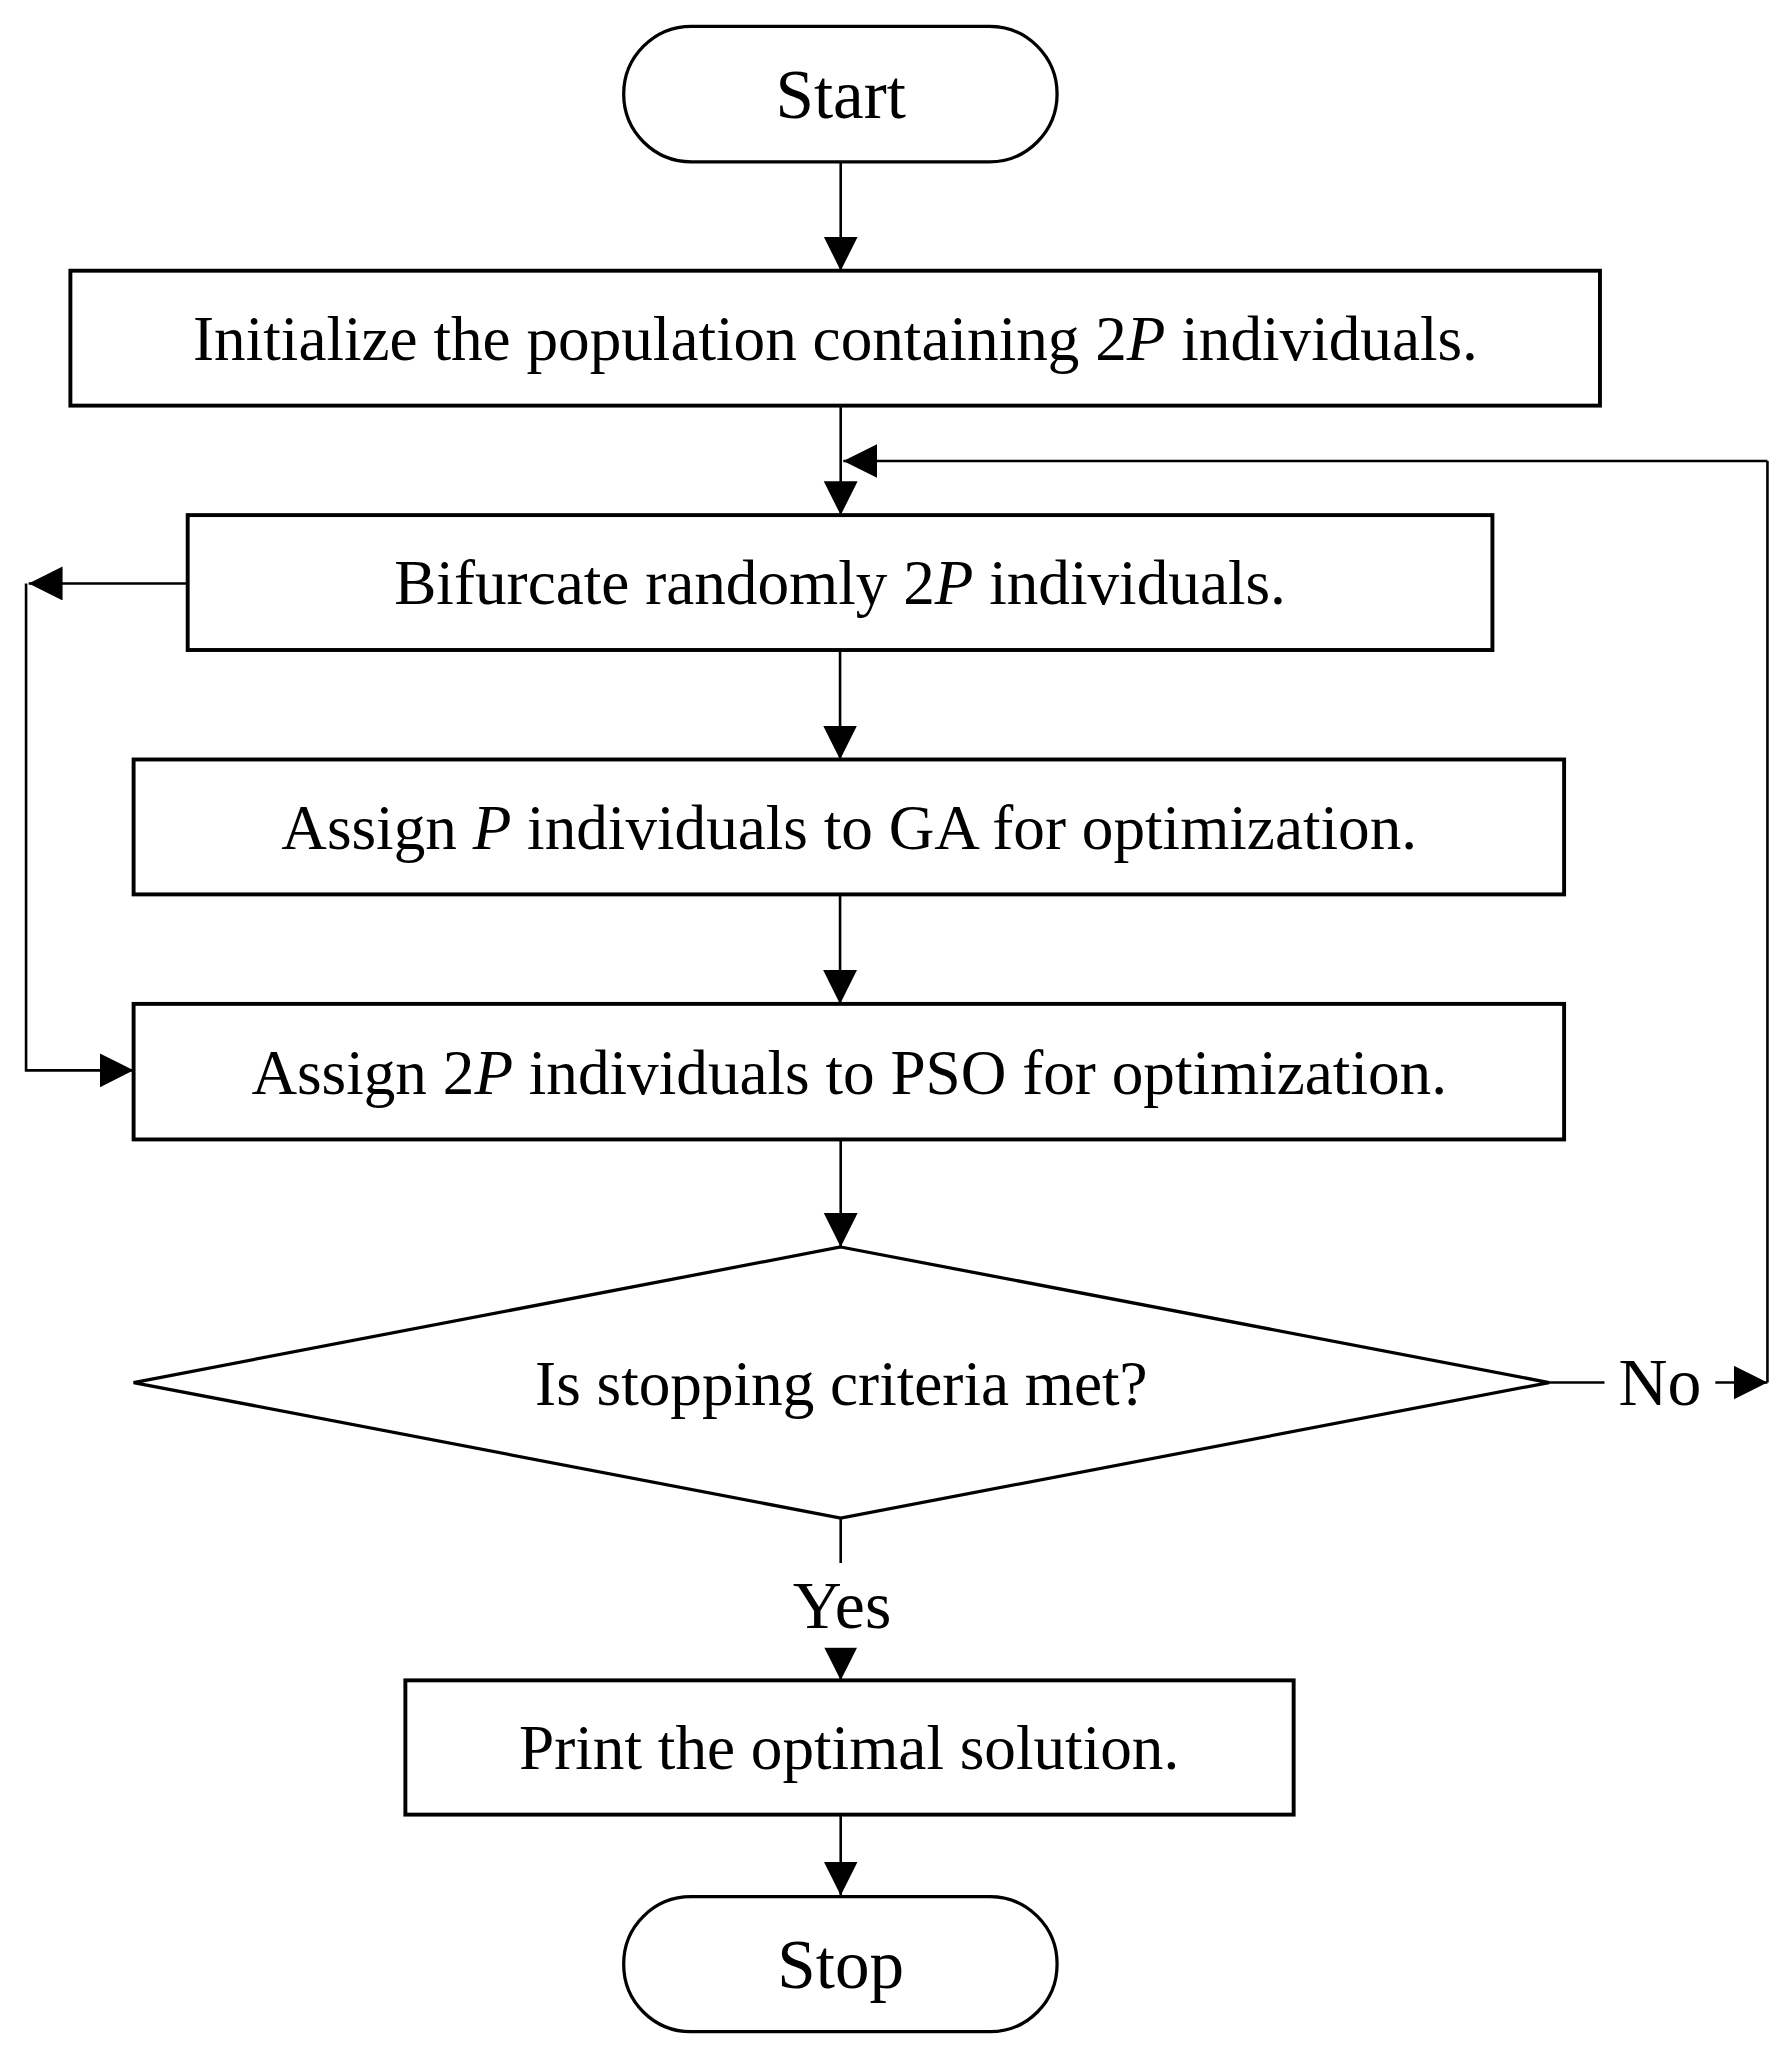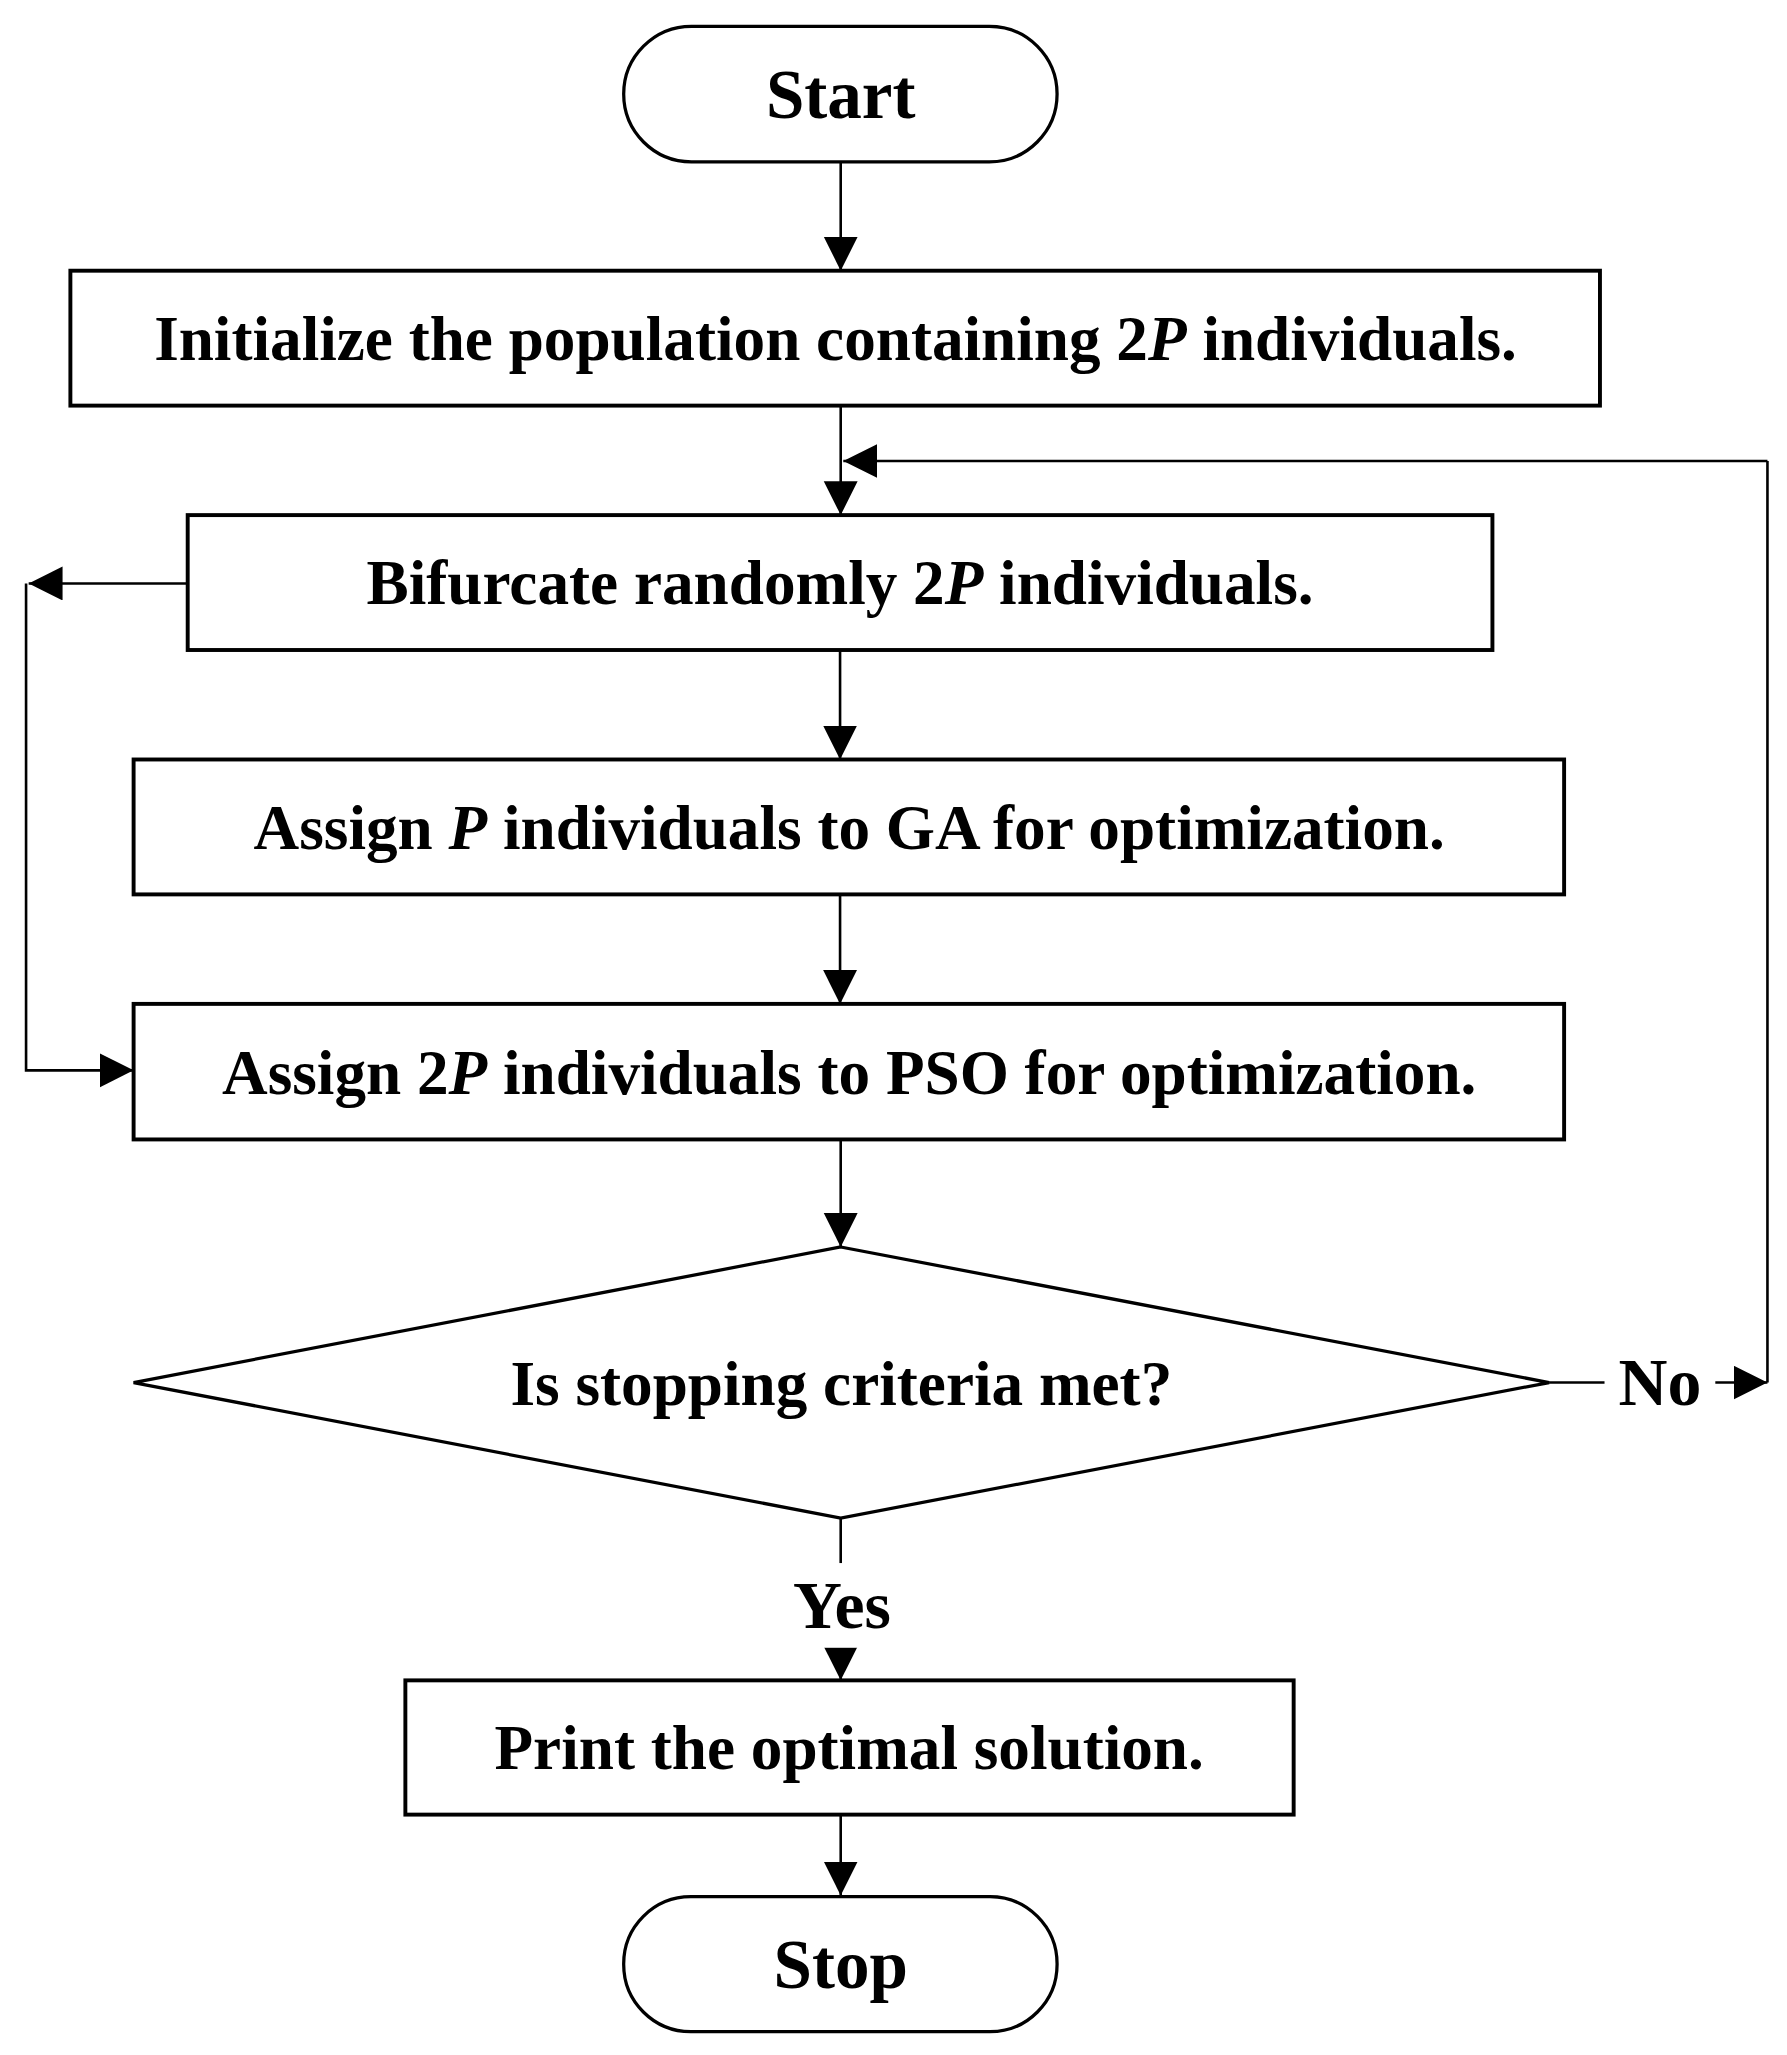--- a/index.html
+++ b/index.html
@@ -1,17 +1,17 @@
 <!DOCTYPE html>
 <html style="--ink: #000000; --background: #ffffff;font-size:10.4px"><head>
 <meta charset="utf-8">
 <style>
   :root { --ink:#000000; --background:#ffffff; }
   html, body { margin:0; padding:0; background:var(--background); }
-  .canvas { width:1787px; height:2056px; background:var(--background);font-weight:bold; }
+  .canvas { width:1787px; height:2056px; background:var(--background); }
   svg { display:block; }
   .flowline { stroke:var(--ink); stroke-width:4; fill:none; }
   .shape { fill:var(--background); stroke:var(--ink); }
   .box { stroke-width:6; }
   .stadium { stroke-width:5; }
   .diamond { stroke-width:5; }
   .labelbg { fill:var(--background); stroke:none; }
   text {
     font-family:"Liberation Serif","DejaVu Serif",serif;
     fill:var(--ink);

